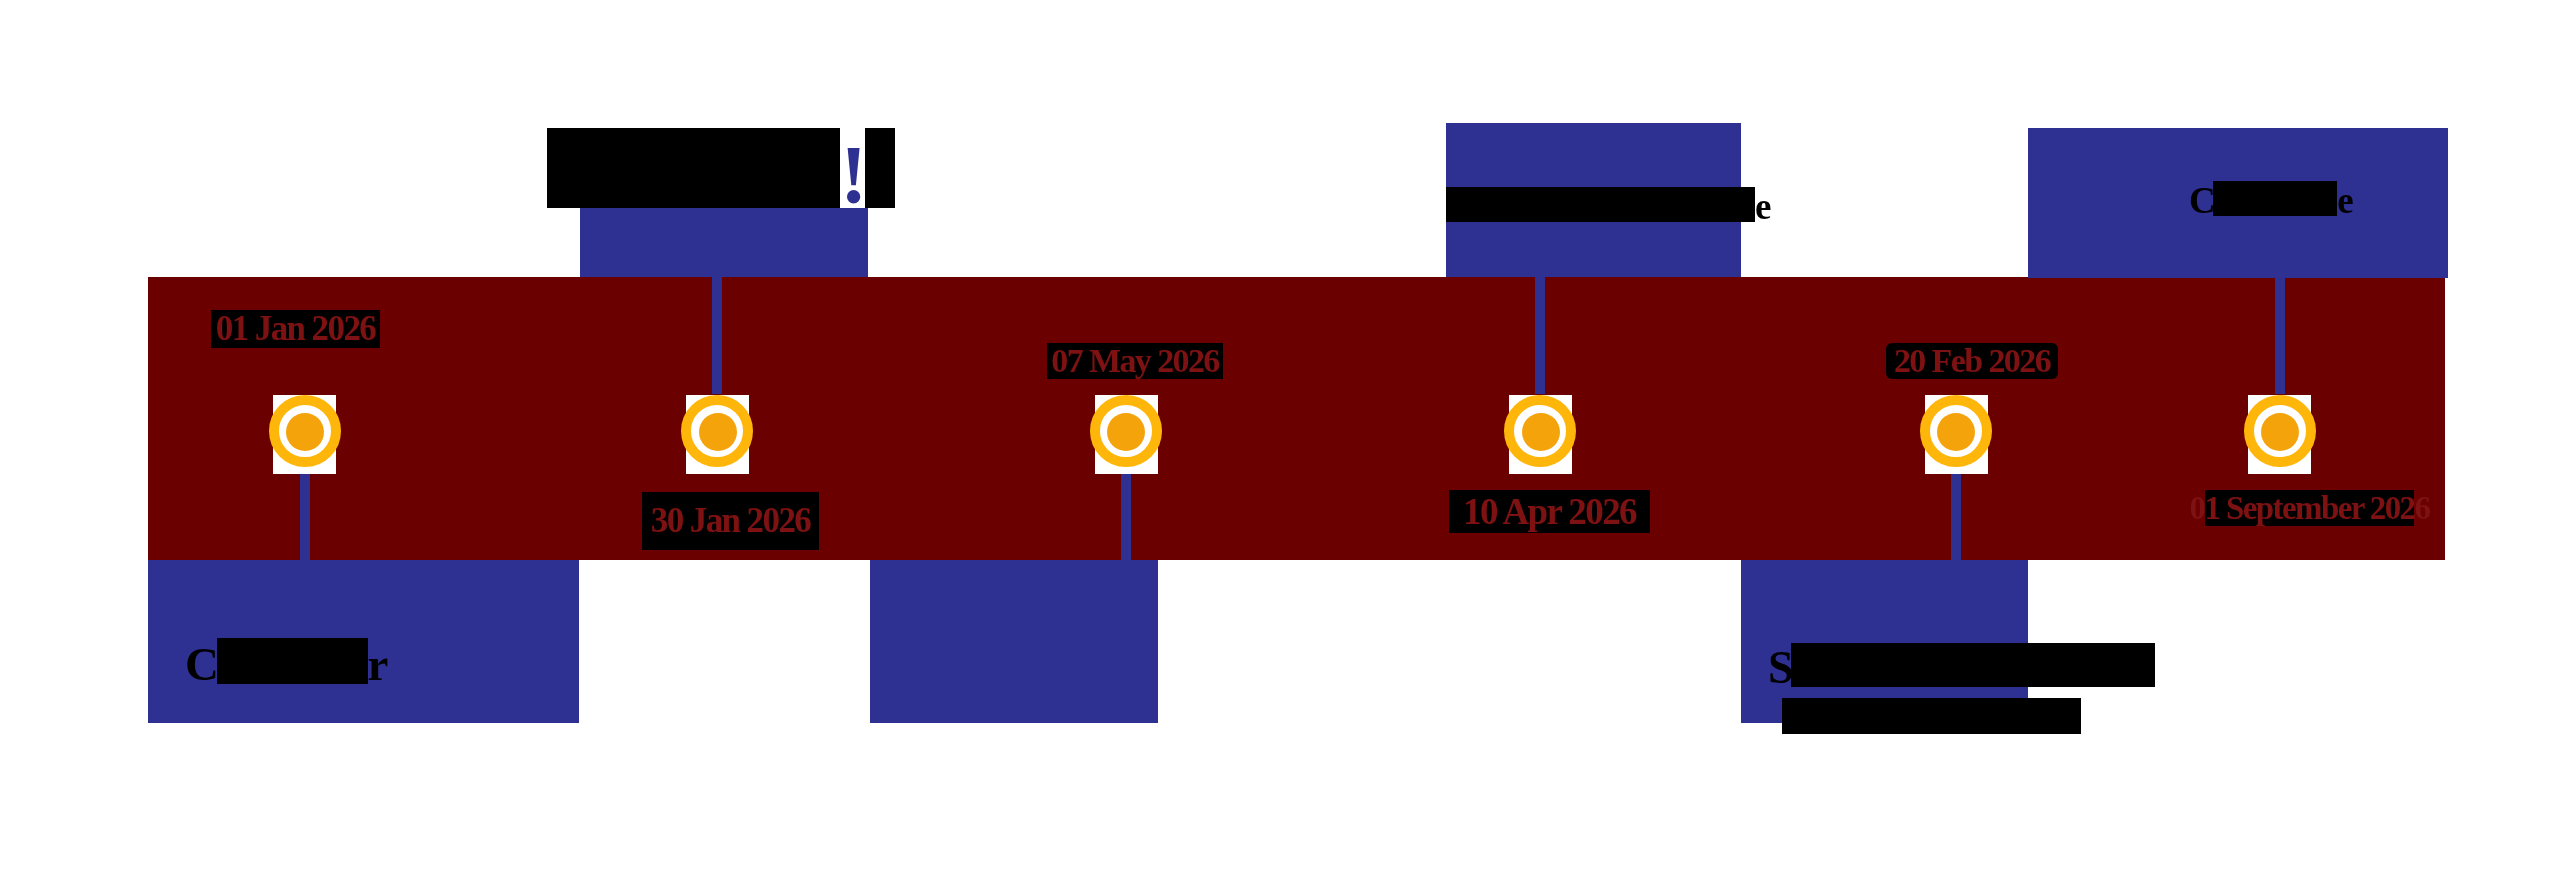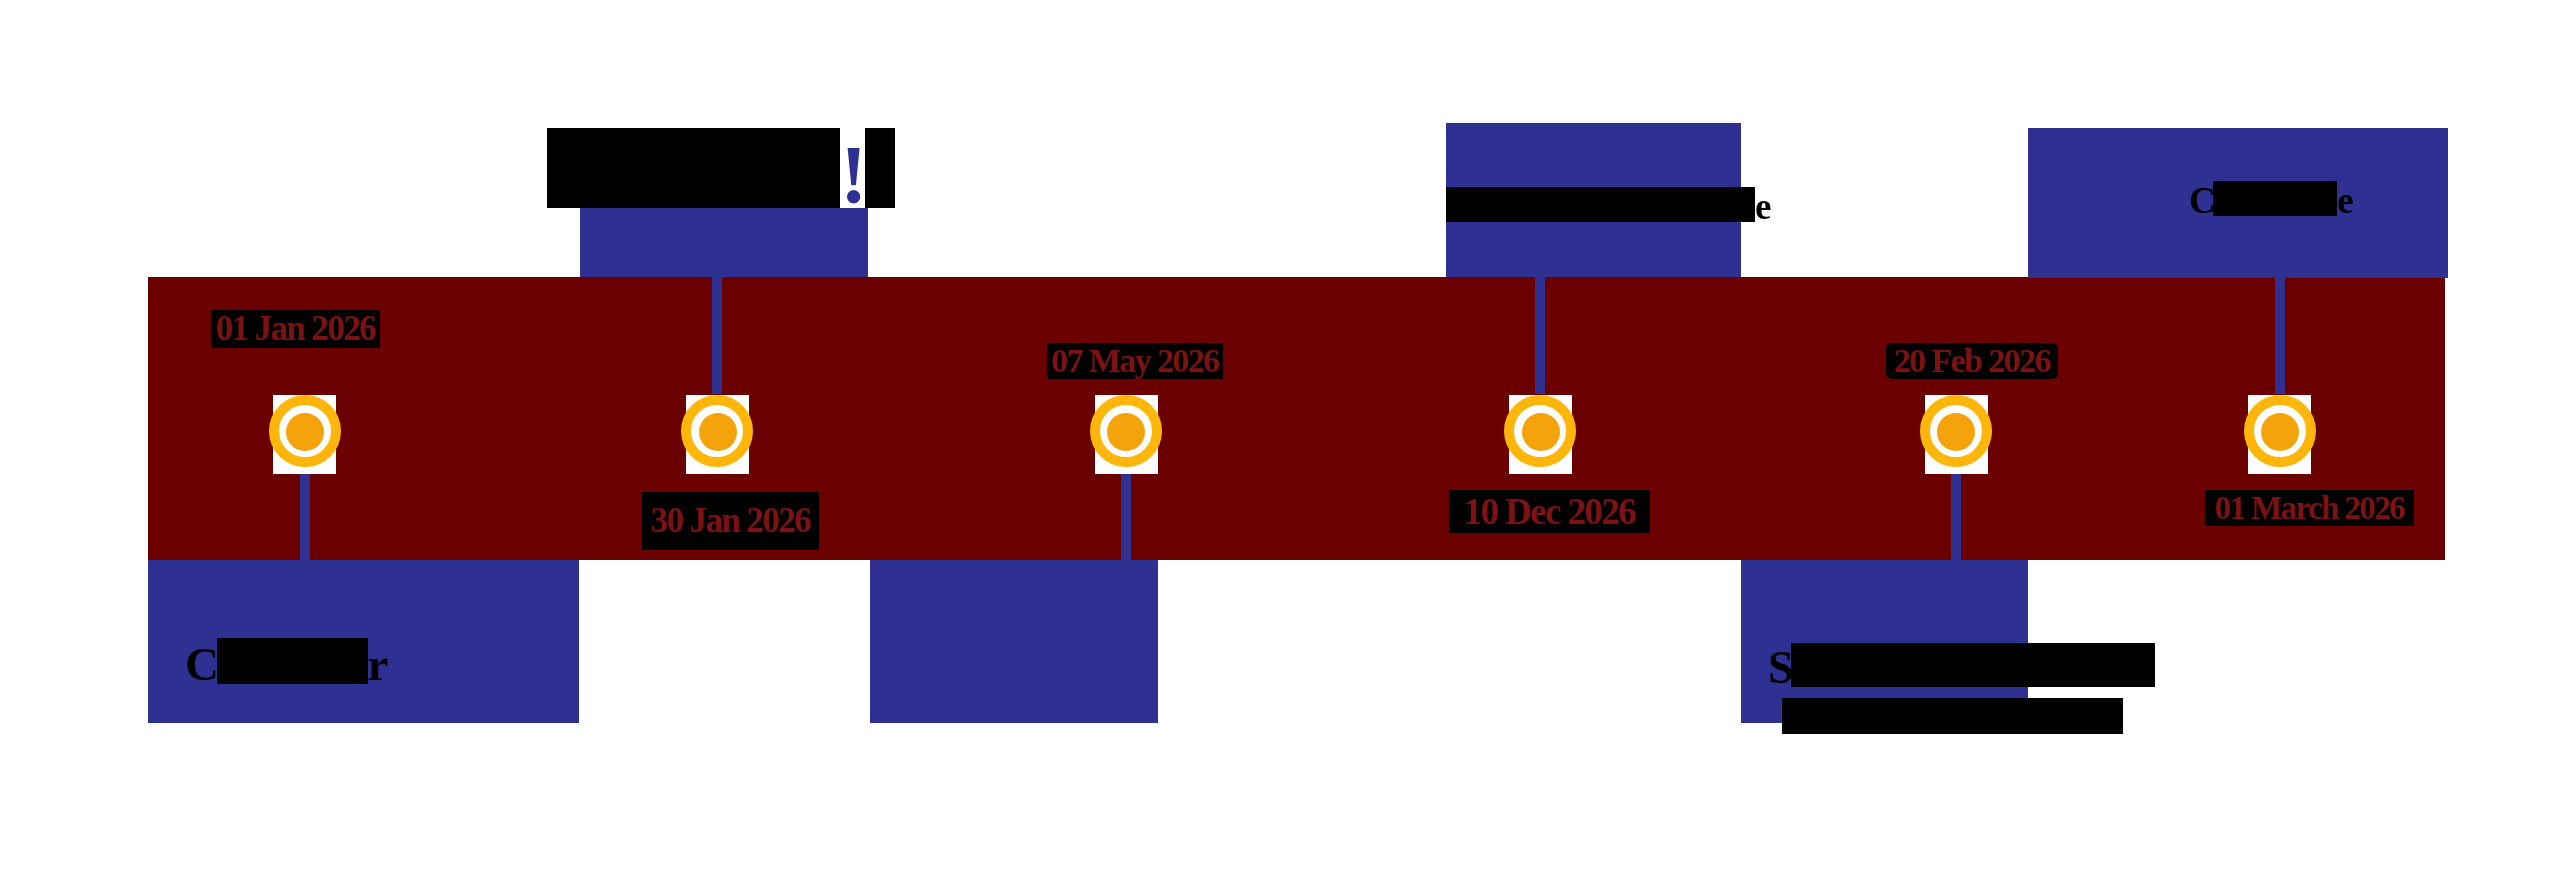--- a/index.html
+++ b/index.html
@@ -61,23 +61,23 @@
   <div class="ring" style="left:1920px;top:395px;"></div>
   <div class="core" style="left:1937px;top:413px;"></div>
 
   <div class="backdrop" style="left:2248px;top:395px;width:63px;height:79px;"></div>
   <div class="ring" style="left:2244px;top:395px;"></div>
   <div class="core" style="left:2261px;top:413px;"></div>
 
   <div class="chip" style="left:211px;top:310px;width:169px;height:38px;font-size:35px;">01 Jan 2026</div>
   <div class="chip" style="left:642px;top:492px;width:177px;height:58px;font-size:35px;">30 Jan 2026</div>
   <div class="chip" style="left:1047px;top:343px;width:176px;height:36px;font-size:34px;">07 May 2026</div>
-  <div class="chip" style="left:1449px;top:490px;width:201px;height:43px;font-size:37px;">10 Dec 2026</div>
+  <div class="chip" style="left:1449px;top:490px;width:201px;height:43px;font-size:37px;">10 Apr 2026</div>
   <div class="chip" style="left:1886px;top:343px;width:172px;height:36px;font-size:34px;border-radius:6px;">20 Feb 2026</div>
-  <div class="chip" style="left:2205px;top:490px;width:209px;height:36px;font-size:33px;">01 March 2026</div>
+  <div class="chip" style="left:2205px;top:490px;width:209px;height:36px;font-size:33px;">01 September 2026</div>
 
   <div class="label" style="left:185px;top:638px;height:46px;font-size:47px;">
     <span class="lead">C</span>
     <span class="bar" style="width:151px;font-size:44px;">ontact a broke</span>
     <span class="tail">r</span>
   </div>
 
   <div class="label" style="left:547px;top:128px;height:80px;font-size:82px;">
     <span class="bar" style="width:293px;font-size:76px;">Good news</span>
     <span class="tail tail-accent">!</span>
@@ -88,21 +88,21 @@
   <div class="label" style="left:1446px;top:187px;height:35px;font-size:37px;">
     <span class="bar" style="width:309px;font-size:35px;">Move into the offic</span>
     <span class="tail">e</span>
   </div>
 
   <div class="label" style="left:1768px;top:643px;height:44px;font-size:46px;">
     <span class="lead">S</span>
     <span class="bar" style="width:364px;font-size:43px;">ign the broke</span>
   </div>
   <div class="label" style="left:1782px;top:698px;height:36px;font-size:38px;">
-    <span class="bar" style="width:341px;font-size:35px;">agreement</span>
+    <span class="bar" style="width:299px;font-size:35px;">agreement</span>
   </div>
 
   <div class="label" style="left:2189px;top:181px;height:35px;font-size:37px;">
     <span class="lead">C</span>
     <span class="bar" style="width:124px;font-size:35px;">elebrat</span>
     <span class="tail">e</span>
   </div>
 
 </div>
 

